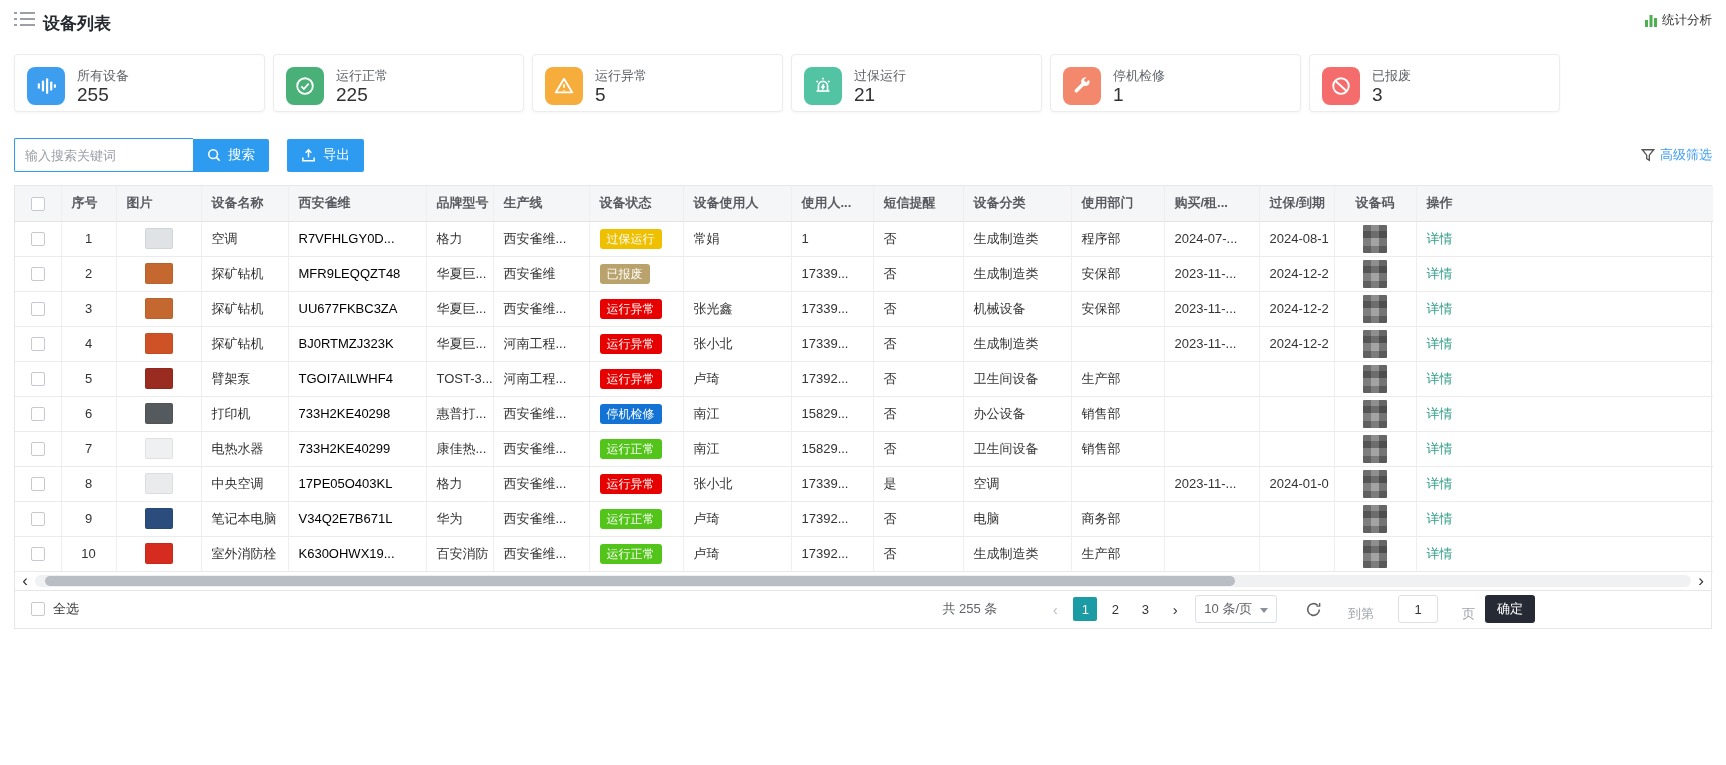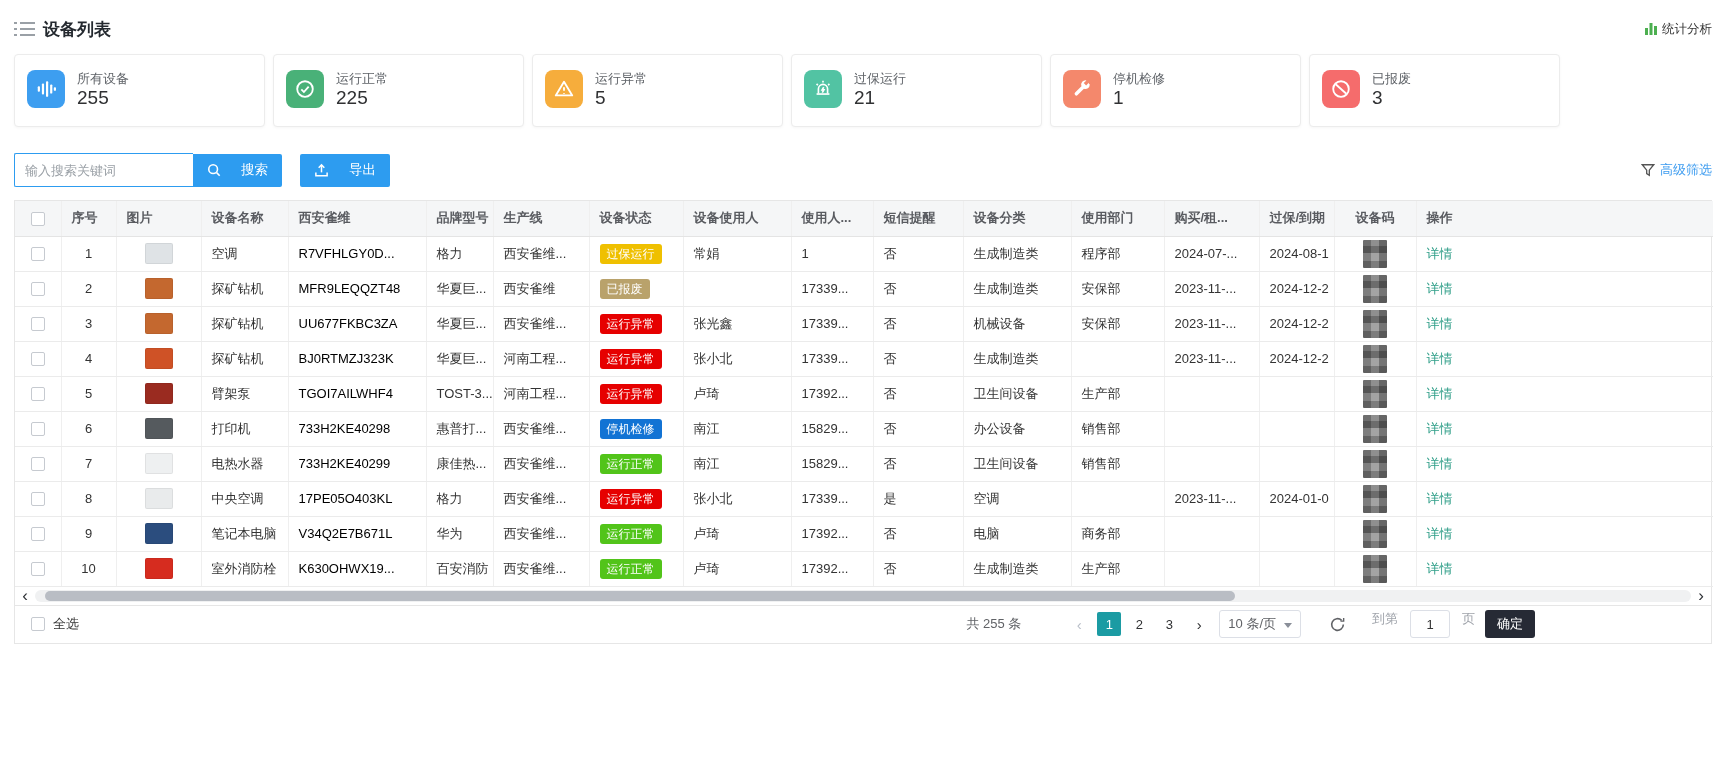--- a/index.html
+++ b/index.html
@@ -1,43 +1,43 @@
 <!DOCTYPE html>
 <html><head>
 <meta charset="utf-8">
 <style>
   * { margin:0; padding:0; box-sizing:border-box; }
   html,body { width:1726px; height:765px; background:#fff; overflow:hidden;
     font-family:"Liberation Sans","DejaVu Sans",sans-serif; font-size:13px; color:#333; }
   .page { padding:12px 14px 0 14px; }
 
   
-  .title-row { display:flex; align-items:center; height:34px; margin-bottom:8px; }
+  .title-row { display:flex; align-items:flex-start; height:34px; margin-bottom:8px; }
   .list-icon { display:inline-flex; flex-direction:column; gap:4px; margin-right:8px; }
   .list-icon i { display:block; width:15px; height:2px; background:#9aa0a6; position:relative; margin-left:6px; }
   .list-icon i::before { content:""; position:absolute; left:-6px; top:0; width:3px; height:2px; background:#9aa0a6; }
   .page-title { font-size:17px; font-weight:700; color:#24292f; }
   .title-spacer { flex:1; }
   .stats-link { display:inline-flex; align-items:center; gap:4px; font-size:12.5px; color:#333; cursor:pointer; }
 
   
   .cards { display:flex; gap:8px; margin-bottom:26px; }
-  .card { width:251px; height:73px; background:#fff; border:1px solid #ececec; border-radius:4px;
-    box-shadow:0 1px 3px rgba(0,0,0,.04); display:flex; align-items:flex-end; padding:18px 12px; }
+  .card { width:251px; height:58px; background:#fff; border:1px solid #ececec; border-radius:4px;
+    box-shadow:0 1px 3px rgba(0,0,0,.04); display:flex; align-items:flex-start; padding:12px 12px; }
   .card-icon { width:38px; height:38px; border-radius:8px; display:flex; align-items:center; justify-content:center; margin-right:12px; flex:none; }
   .card-label { font-size:13px; color:#5f6368; line-height:17px; }
   .card-value { font-size:19px; color:#303133; line-height:21px; }
 
   
   .search-row { display:flex; align-items:center; margin-bottom:13px; }
   .search-input { width:179px; height:33px; border:1px solid #2d9cf0; border-right:none; border-radius:2px 0 0 2px;
     padding:16px 10px; font-size:13px; color:#333; outline:none; }
   .search-input::placeholder { color:#9aa0a6; }
   .btn-blue { height:33px; background:#2d9cf0; color:#fff; border:none; font-size:13.5px; display:inline-flex;
-    align-items:center; gap:20px; padding:0 14px; cursor:pointer; border-radius:2px; }
+    align-items:center; gap:7px; padding:0 14px; cursor:pointer; border-radius:2px; }
   .search-btn { border-radius:0 2px 2px 0; }
   .export-btn { margin-left:18px; }
   .filter-link { margin-left:auto; display:inline-flex; align-items:center; gap:5px; color:#3d9cf0; font-size:13px; cursor:pointer; }
 
   
   .tbl-wrap { border:1px solid #e6e6e6; }
   .tbl-toolbar { display:flex; align-items:center; padding:8px 14px; }
   .add-btn { display:inline-flex; align-items:center; gap:6px; height:28px; padding:0 12px; background:#fff;
     border:1px solid #2e9e88; color:#2e9e88; font-size:13px; border-radius:3px; cursor:pointer; }
   .sort-group { margin-left:auto; display:flex; align-items:center; gap:12px; }
@@ -76,21 +76,21 @@
   .pager { display:flex; align-items:center; gap:6px; }
   .pg { min-width:24px; height:24px; display:inline-flex; align-items:center; justify-content:center;
     font-size:13px; color:#303133; cursor:pointer; border-radius:2px; }
   .pg.active { background:#1b9ba3; color:#fff; }
   .pg.prev { color:#b7bdc7; font-size:15px; }
   .pg.next { color:#303133; font-size:15px; }
   .size-select { position:relative; height:28px; border:1px solid #dcdfe6; border-radius:3px; background:#fff;
     display:inline-flex; align-items:center; padding:0 24px 0 8px; color:#606266; cursor:pointer; margin:0 10px 0 8px; }
   .size-select::after { content:""; position:absolute; right:8px; top:12px; border:4px solid transparent; border-top:5px solid #8a8f99; }
   .foot-refresh { margin:0 26px 0 18px; cursor:pointer; display:inline-flex; }
-  .goto { color:#a0a4ab; display:inline-flex; align-items:flex-start; gap:12px; }
+  .goto { color:#a0a4ab; display:inline-flex; align-items:flex-end; gap:24px; }
   .goto-input { width:40px; height:28px; border:1px solid #dcdfe6; border-radius:3px; text-align:center; font-size:13px; color:#333; outline:none; }
   .confirm-btn { height:28px; padding:4px 12px; margin-left:10px; background:#262a35; color:#fff; border:none;
     border-radius:3px; font-size:13px; cursor:pointer; }
   .foot-right-pad { width:160px; }
 </style>
 </head>
 <body>
 
 <div class="page">
 

